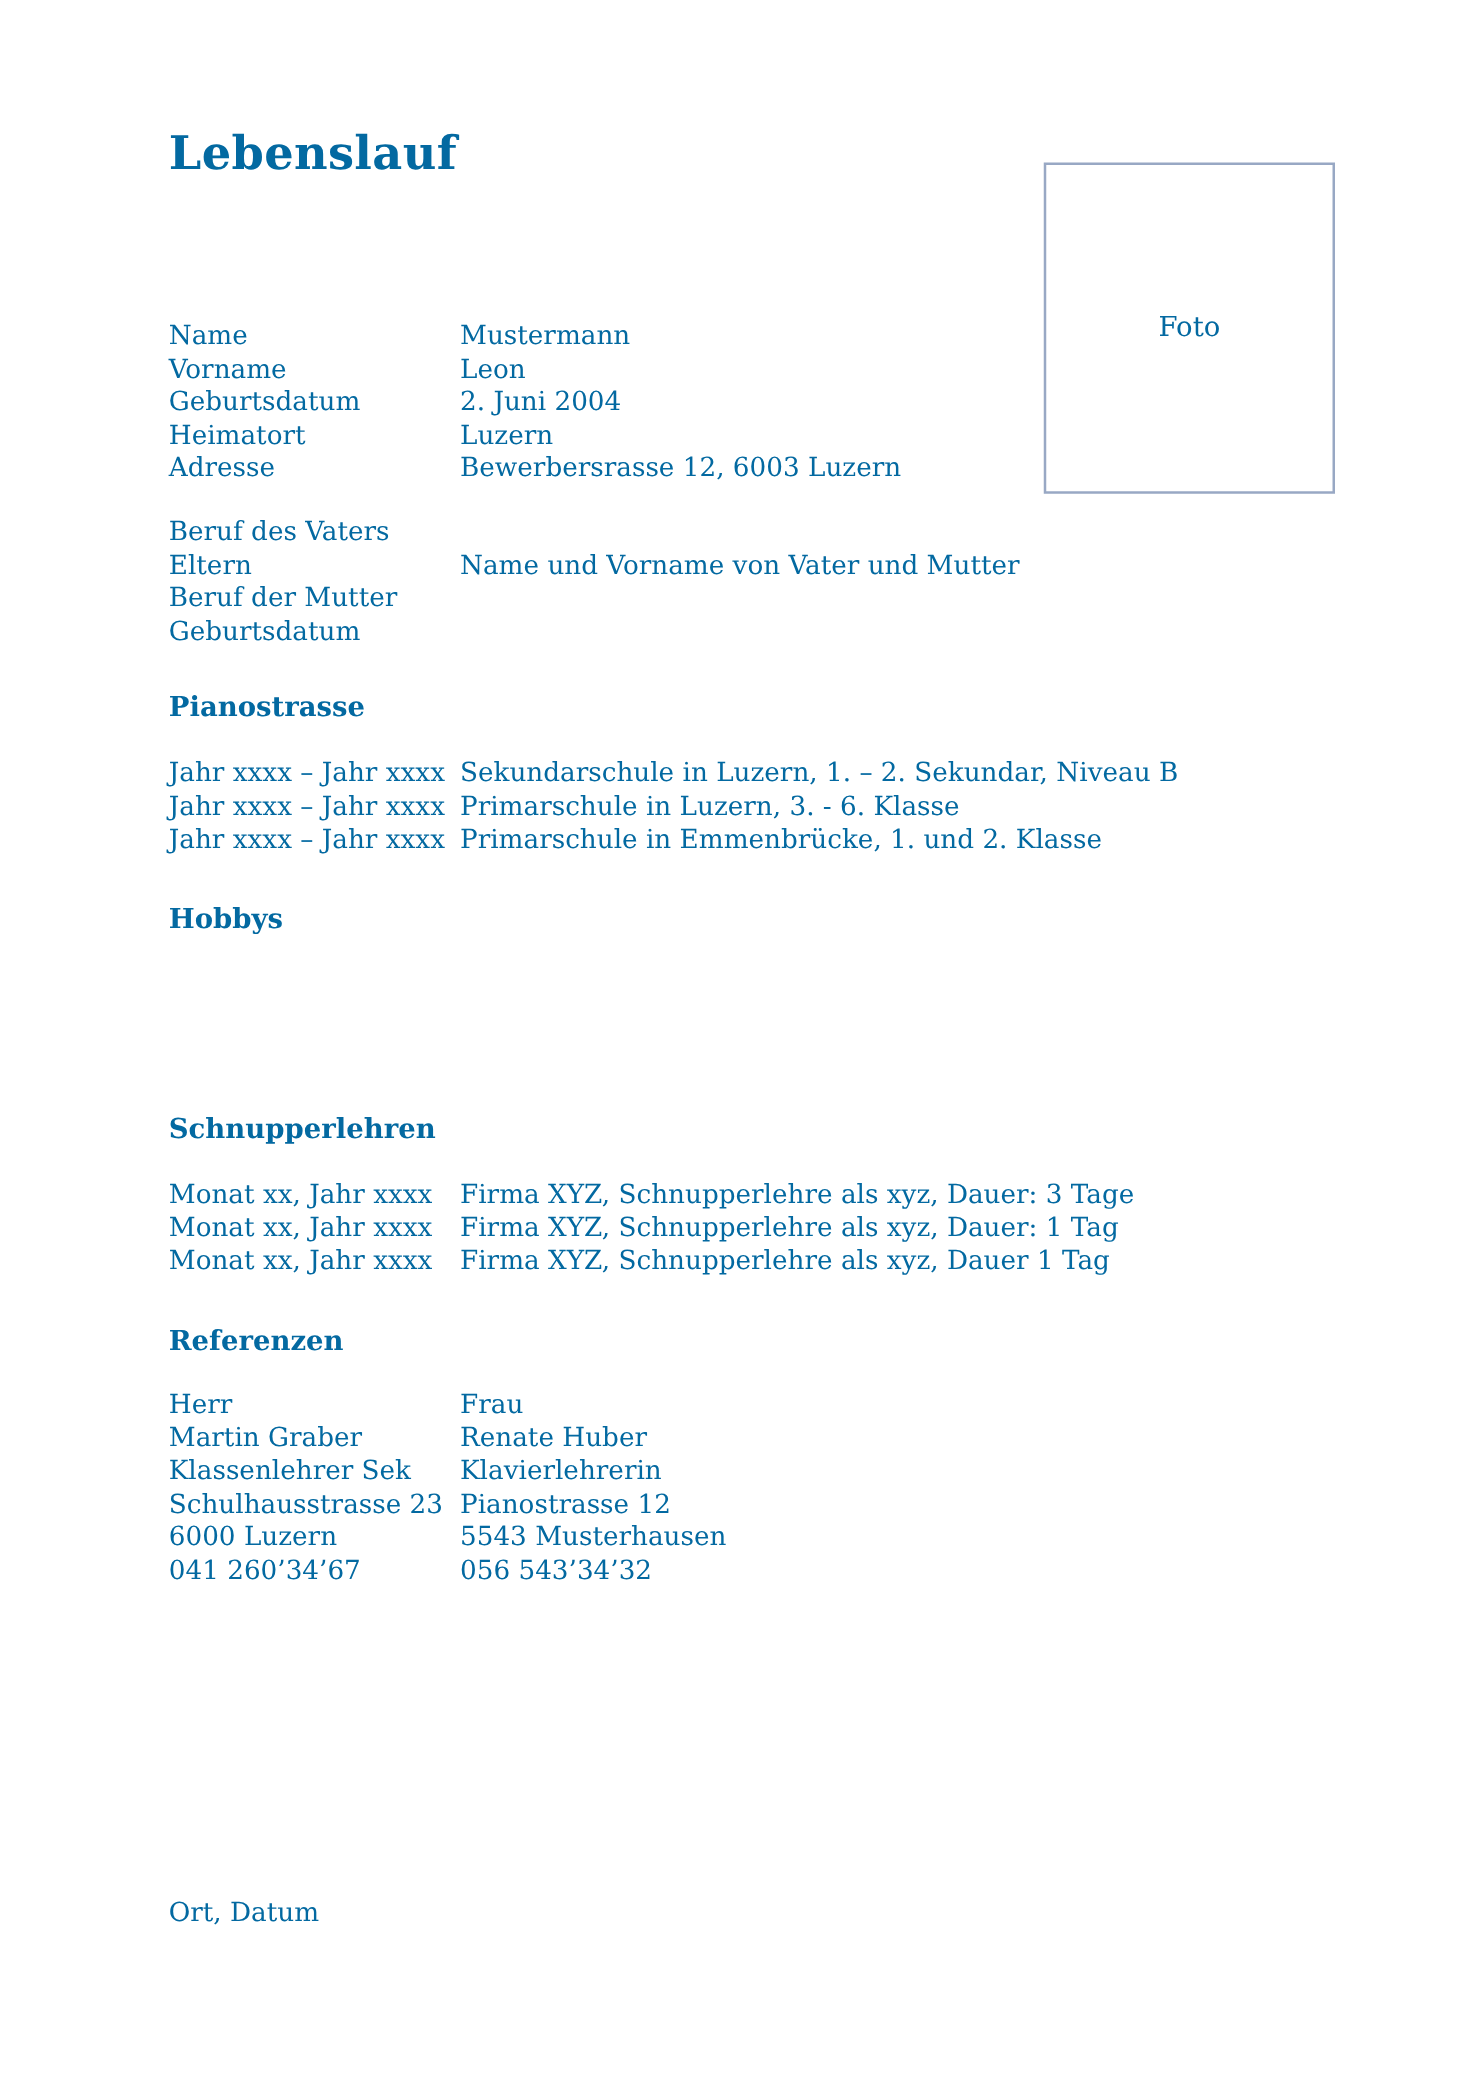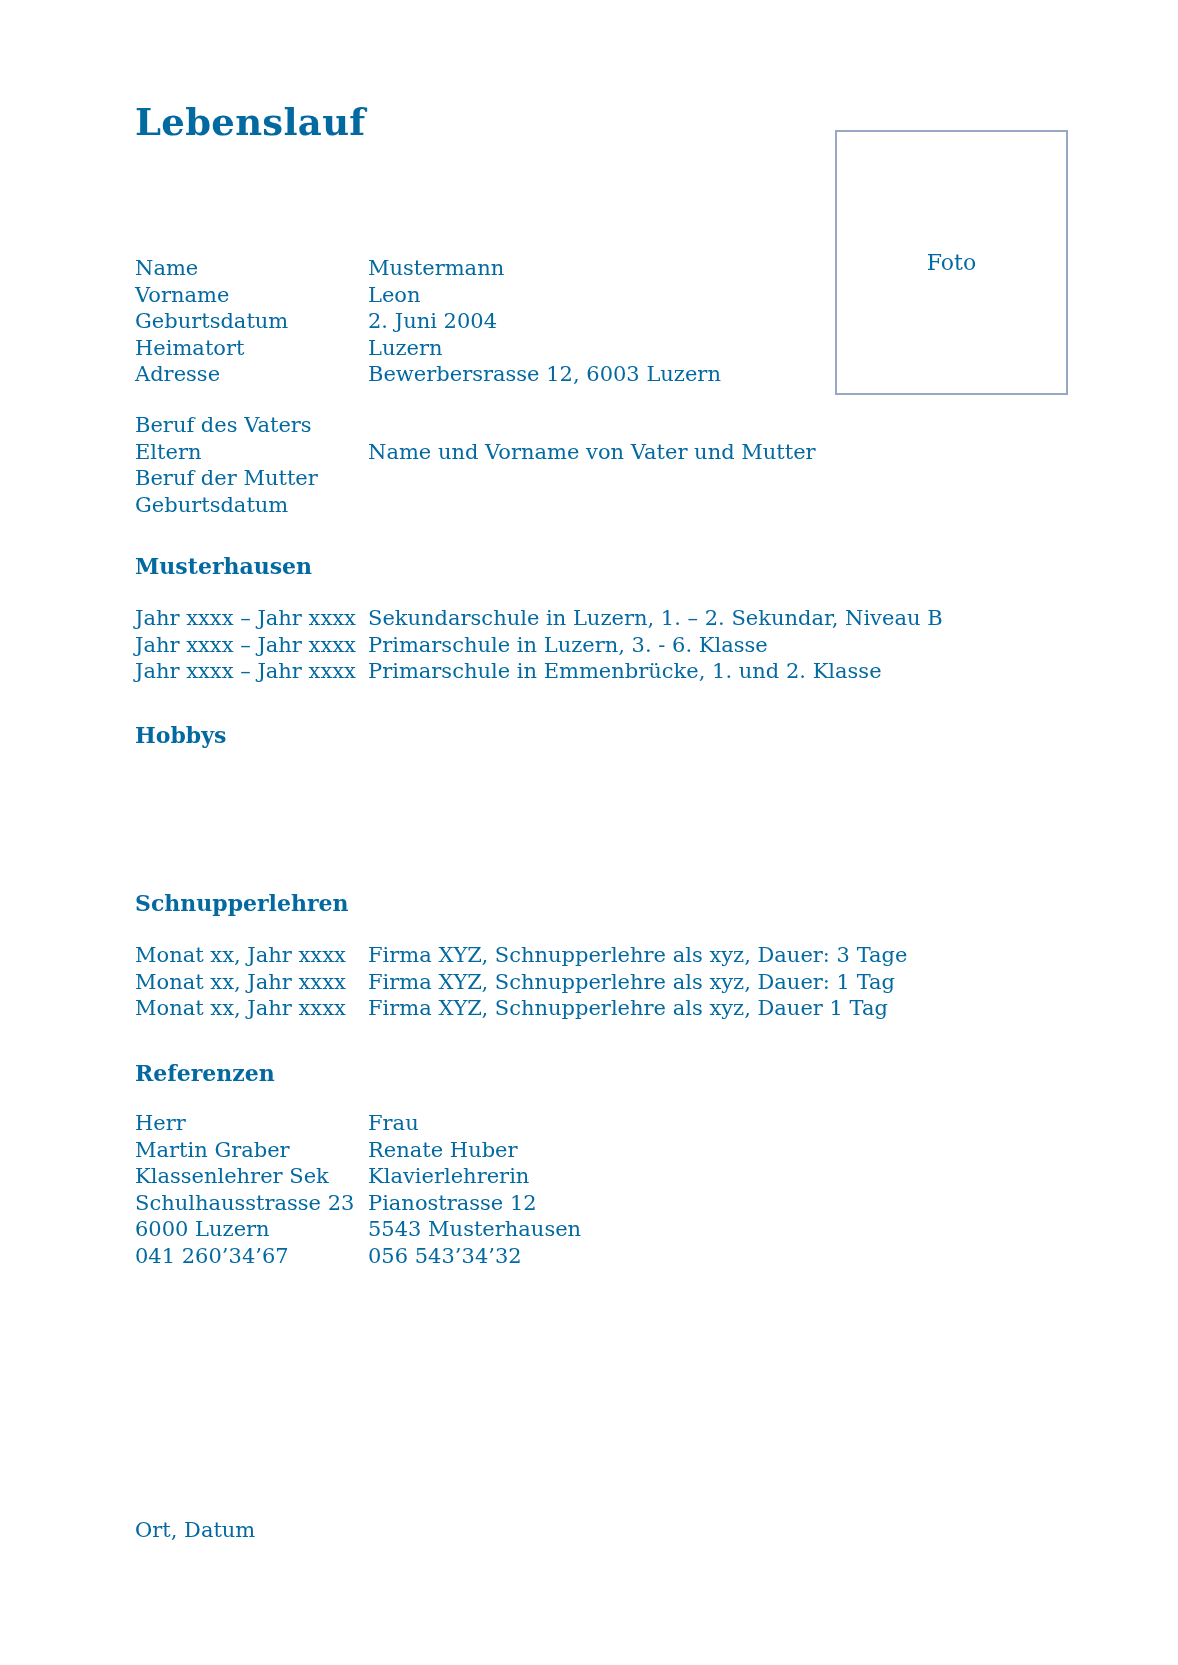--- a/index.html
+++ b/index.html
@@ -107,21 +107,21 @@
     <div class="row">
       <span class="label">Beruf der Mutter</span>
       <span class="value"></span>
     </div>
     <div class="row">
       <span class="label">Geburtsdatum</span>
       <span class="value"></span>
     </div>
   </section>
 
-  <h2 class="heading" style="top:553px">Musterhausen</h2>
+  <h2 class="heading" style="top:553px">Pianostrasse</h2>
   <section class="block" style="top:593px">
     <div class="row">
       <span class="label">Jahr xxxx – Jahr xxxx</span>
       <span class="value">Sekundarschule in Luzern, 1. – 2. Sekundar, Niveau B</span>
     </div>
     <div class="row">
       <span class="label">Jahr xxxx – Jahr xxxx</span>
       <span class="value">Primarschule in Luzern, 3. - 6. Klasse</span>
     </div>
     <div class="row">

